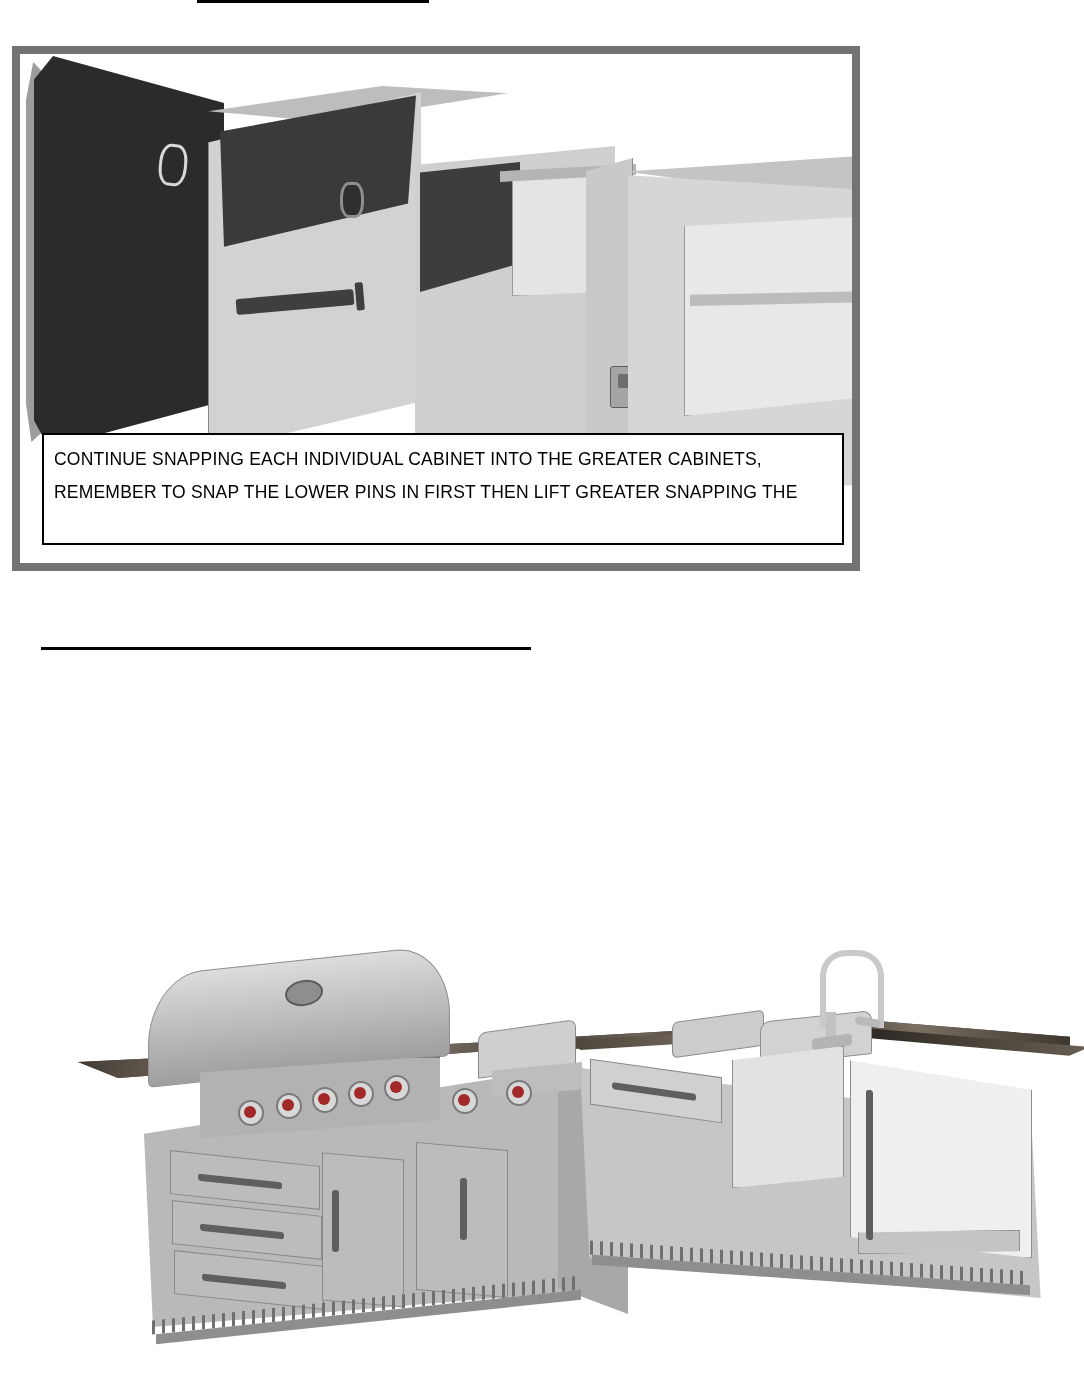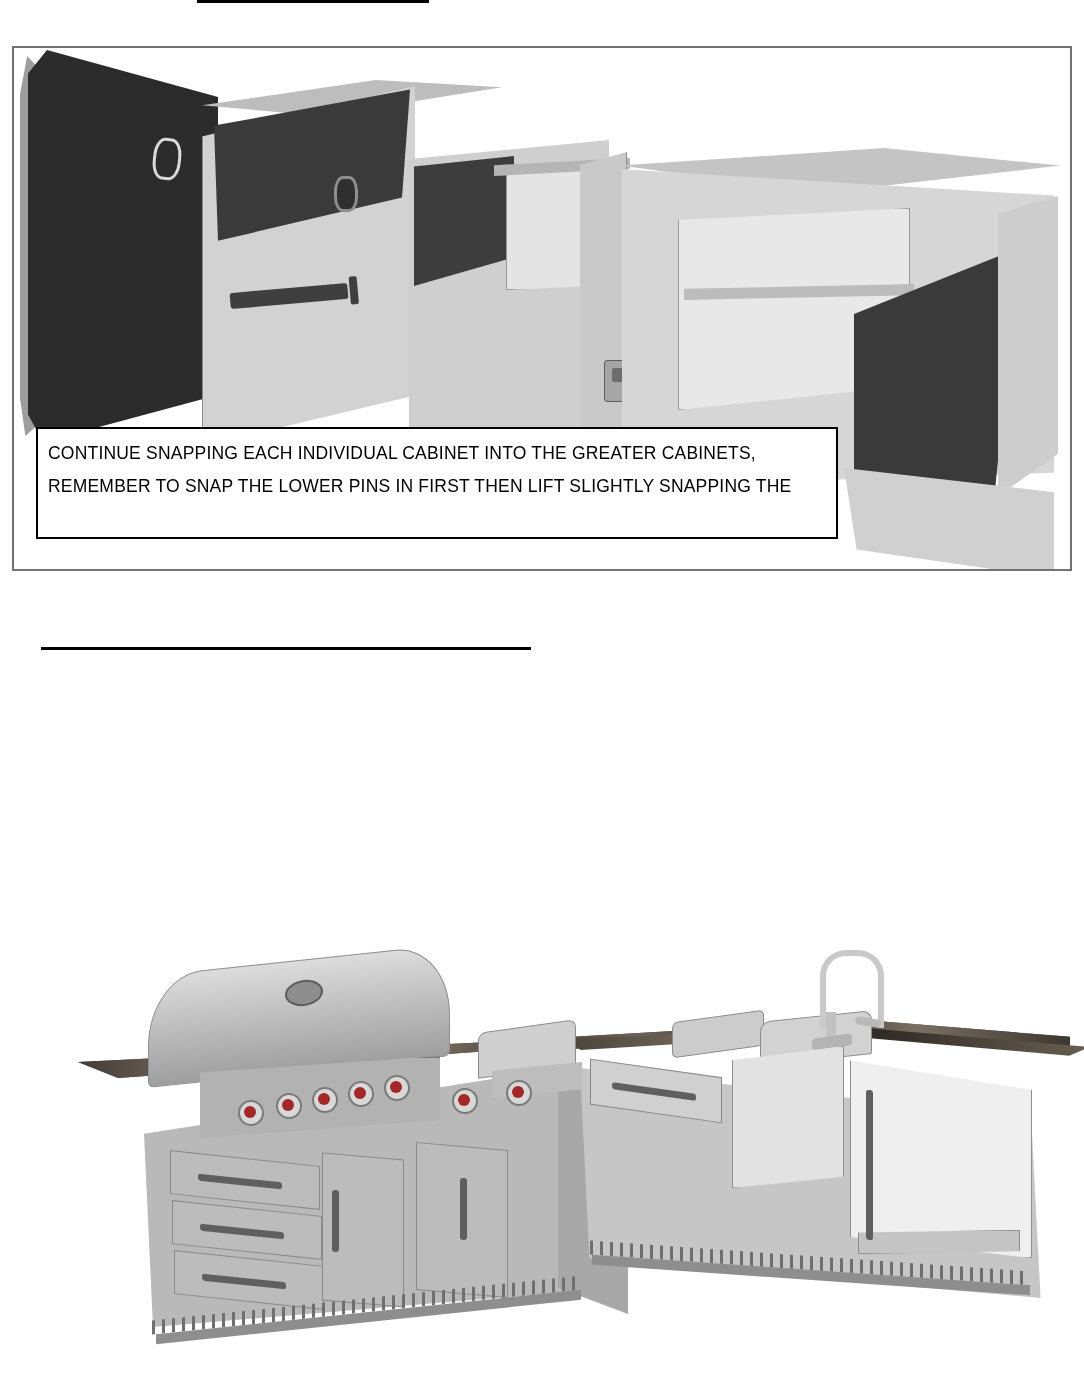--- a/index.html
+++ b/index.html
@@ -23,23 +23,23 @@
     width: 232px;
     height: 3px;
     background: #000000;
   }
 
   
   .figure-box {
     position: absolute;
     left: 12px;
     top: 46px;
-    width: 1060px;
+    width: 848px;
     height: 525px;
-    border: 2px solid #737373;
+    border: 8px solid #737373;
     box-sizing: border-box;
     background: #ffffff;
     overflow: hidden;
   }
 
   .iso-stage {
     position: absolute;
     inset: 0;
     overflow: hidden;
   }
@@ -595,21 +595,21 @@
     <div class="cab3"></div>
     <div class="cab3-inner"></div>
     <div class="cab3-bar"></div>
     <div class="cab3-dark"></div>
     <div class="cab3-right-edge"></div>
     <div class="cab3-leg"></div>
   </div>
 
   <div class="caption-box">
     <div class="caption-line">CONTINUE SNAPPING EACH INDIVIDUAL CABINET INTO THE GREATER CABINETS,</div>
-    <div class="caption-line">REMEMBER TO SNAP THE LOWER PINS IN FIRST THEN LIFT SLIGHTLY SNAPPING THE</div>
+    <div class="caption-line">REMEMBER TO SNAP THE LOWER PINS IN FIRST THEN LIFT GREATER SNAPPING THE</div>
   </div>
 </div>
 
 <div class="mid-rule"></div>
 
 <div class="kitchen">
 
   <div class="counter-left"></div>
   <div class="counter-right"></div>
   <div class="counter-right2"></div>

